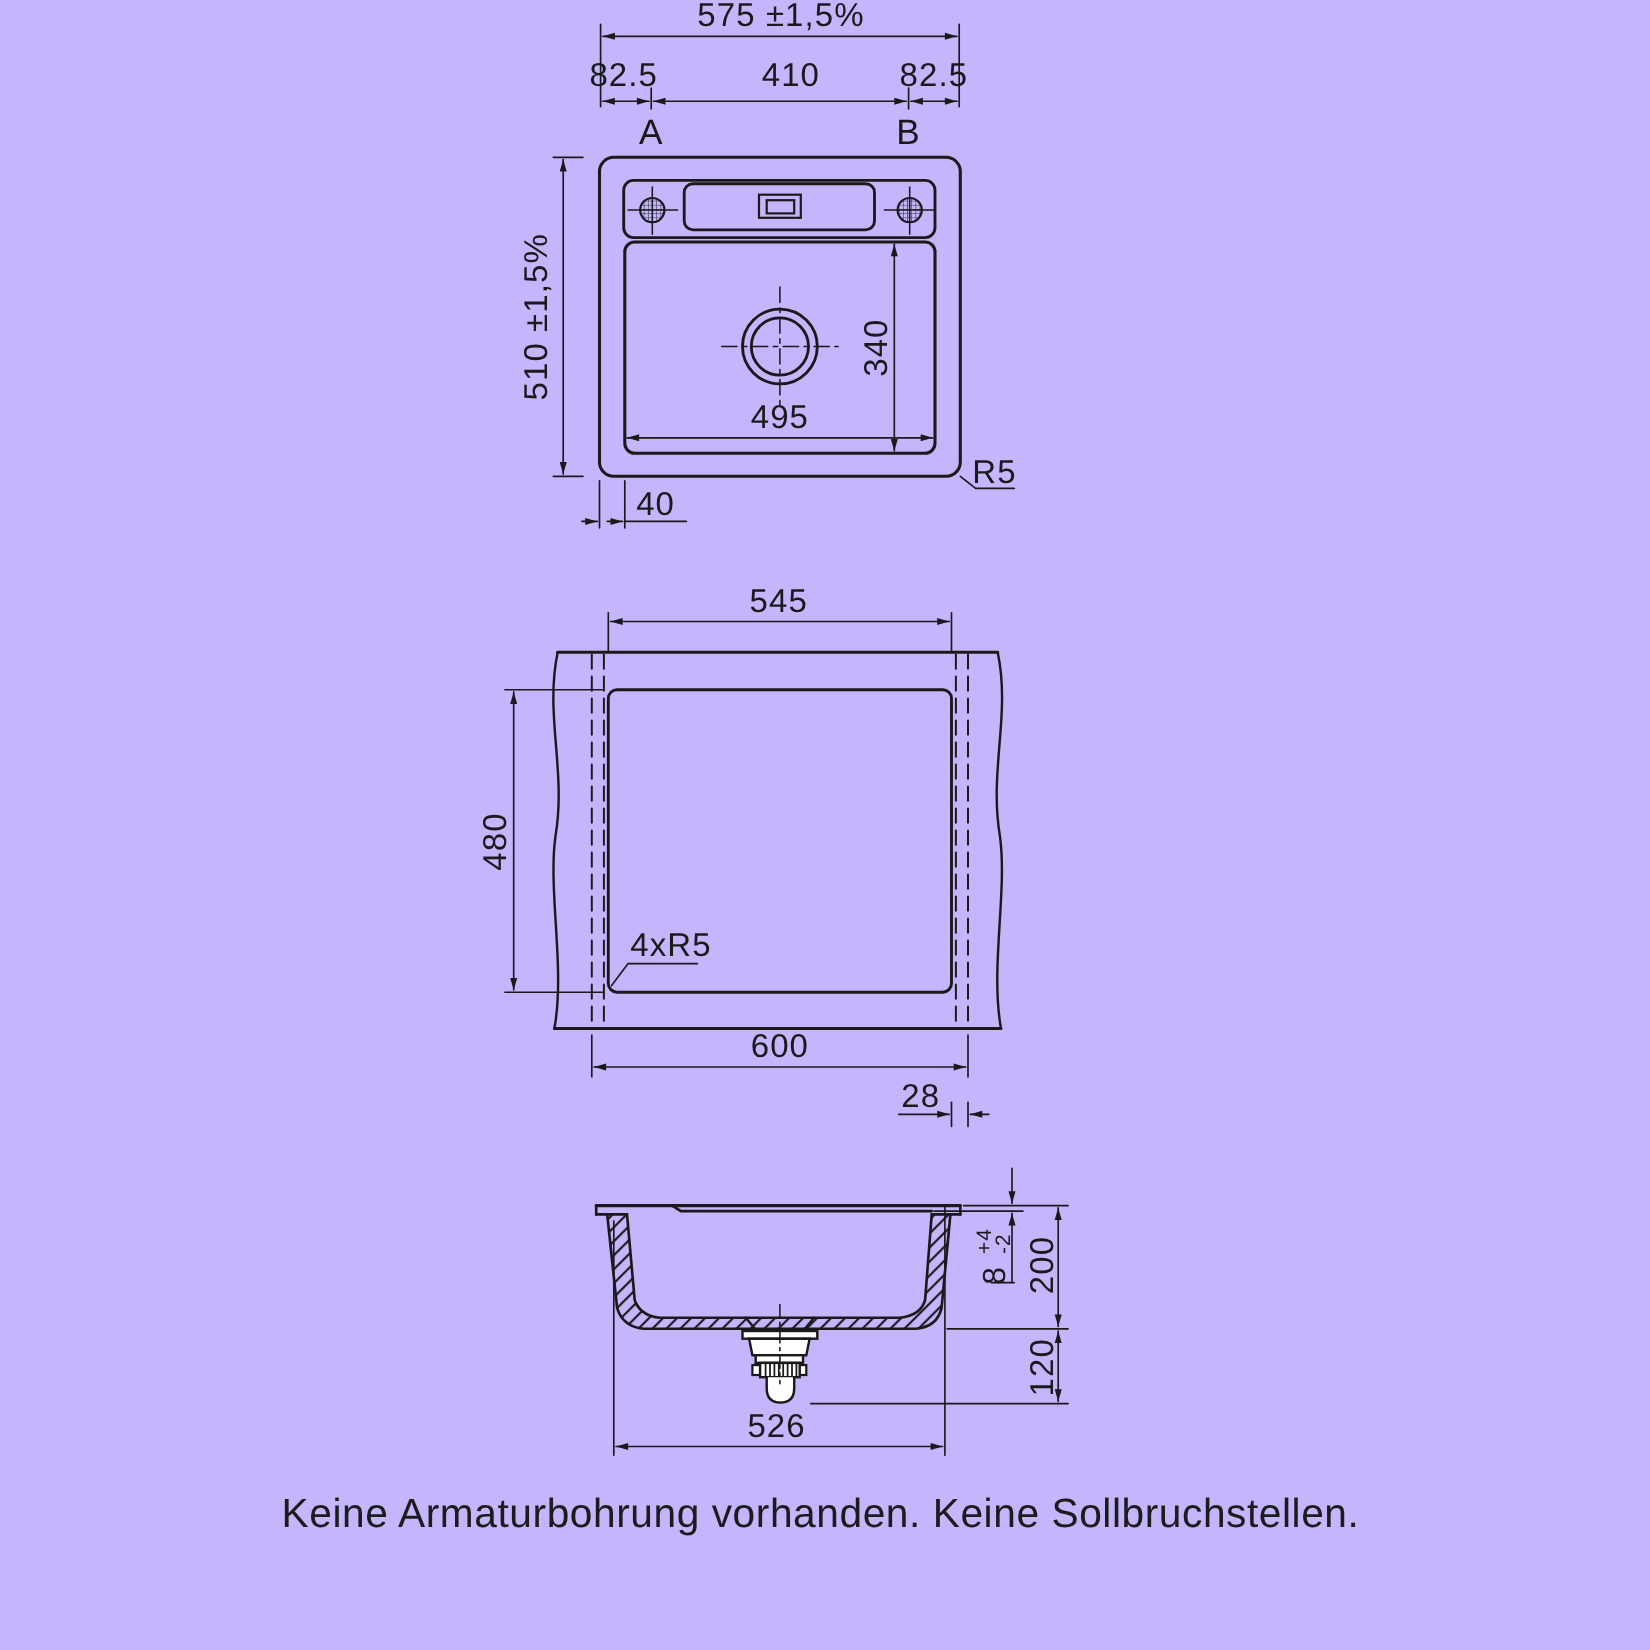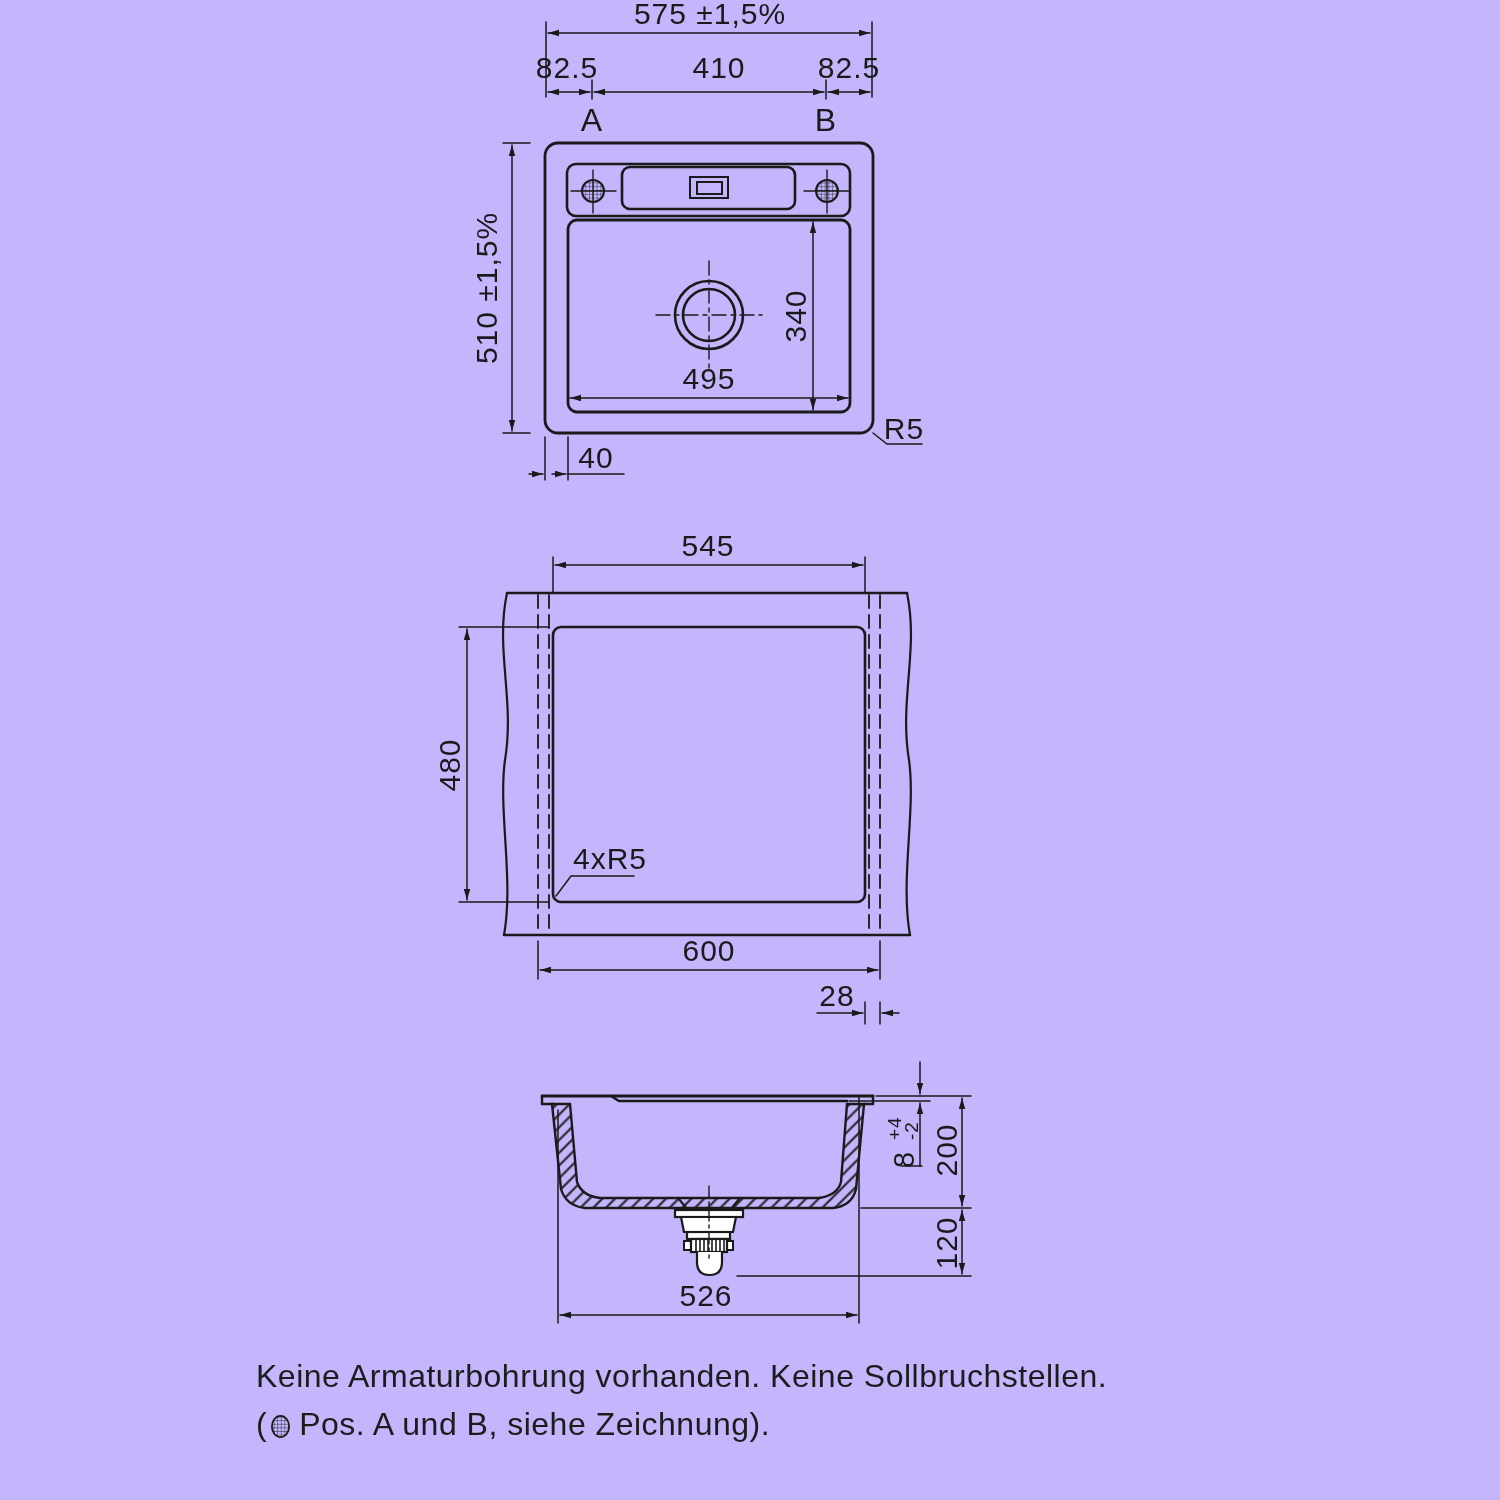--- a/index.html
+++ b/index.html
@@ -3,21 +3,21 @@
 <meta charset="utf-8">
 <style>
   html,body{margin:0;padding:0;background:#ffffff;}
   .canvas{position:relative;width:1500px;height:1500px;background:#c4b5fd;overflow:hidden;
           font-family:"Liberation Sans", sans-serif;}
   svg.sheet{position:absolute;left:0;top:0;}
   svg text{font-family:"Liberation Sans", sans-serif;fill:#1a1a1a;letter-spacing:1px;}
   .dimtext{font-size:30px;}
   .postext{font-size:32px;}
   .notes{position:absolute;left:256px;top:1352px;color:#1c1c1c;}
-  .note-line{font-size:32px;line-height:48px;letter-spacing:0.5px;white-space:nowrap;}
+  .note-line{font-size:37px;line-height:48px;letter-spacing:0.5px;white-space:nowrap;}
   .posglyph{display:inline-block;vertical-align:-4px;margin:0 6px 0 3px;}
   .rest-span{margin-left:2px;}
 </style>
 </head>
 <body>
 
 <div class="canvas">
 
 <svg class="sheet" width="1500" height="1500" viewBox="0 0 1500 1500">
   <defs>
@@ -229,25 +229,15 @@
         <text x="2" y="0" font-size="29">8</text>
         <text x="30" y="-13" font-size="19">+4</text>
         <text x="30" y="4" font-size="19">-2</text>
       </g>
     </g>
   </g>
 </svg>
 
 <div class="notes">
   <div class="note-line">Keine Armaturbohrung vorhanden. Keine Sollbruchstellen.</div>
-  <div class="note-line">
-    <span>(</span><svg class="posglyph" width="21" height="26" viewBox="0 0 21 26">
-      <defs>
-        <pattern id="grid2" width="3.6" height="3.6" patternUnits="userSpaceOnUse">
-          <path d="M0 0 H3.6 M0 0 V3.6" stroke="#1a1a1a" stroke-width="0.9" fill="none"></path>
-        </pattern>
-      </defs>
-      <ellipse cx="10.5" cy="13.5" rx="8.6" ry="10.6" fill="url(#grid2)" stroke="#1a1a1a" stroke-width="1.8"></ellipse>
-    </svg><span class="rest-span">Pos. A und B, siehe Zeichnung).</span>
-  </div>
 </div>
 
 </div>
 
 </body></html>

